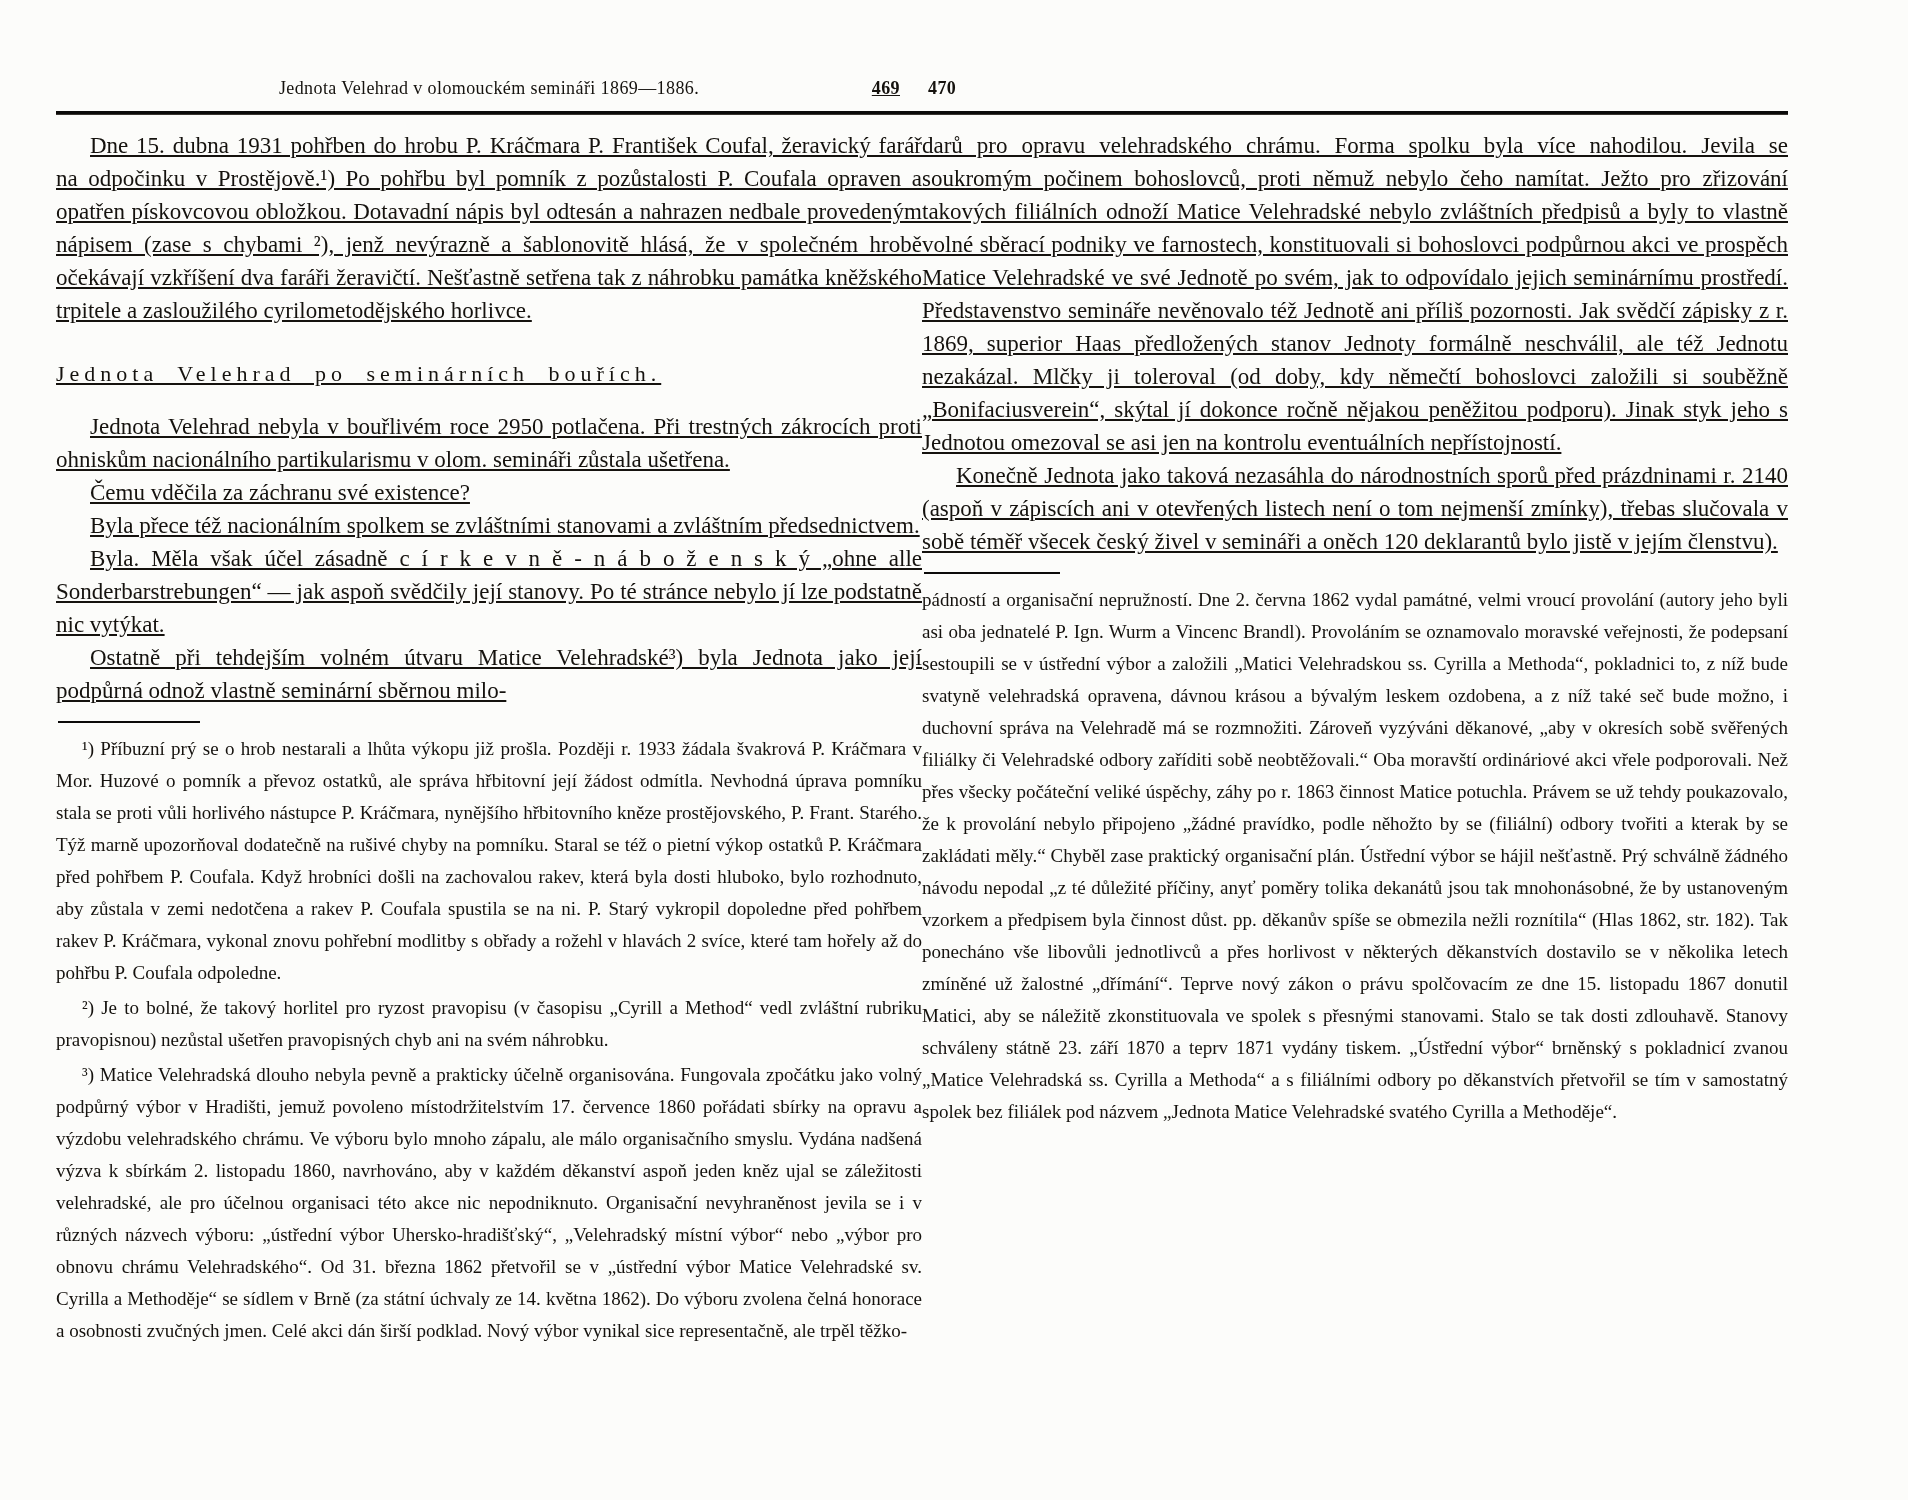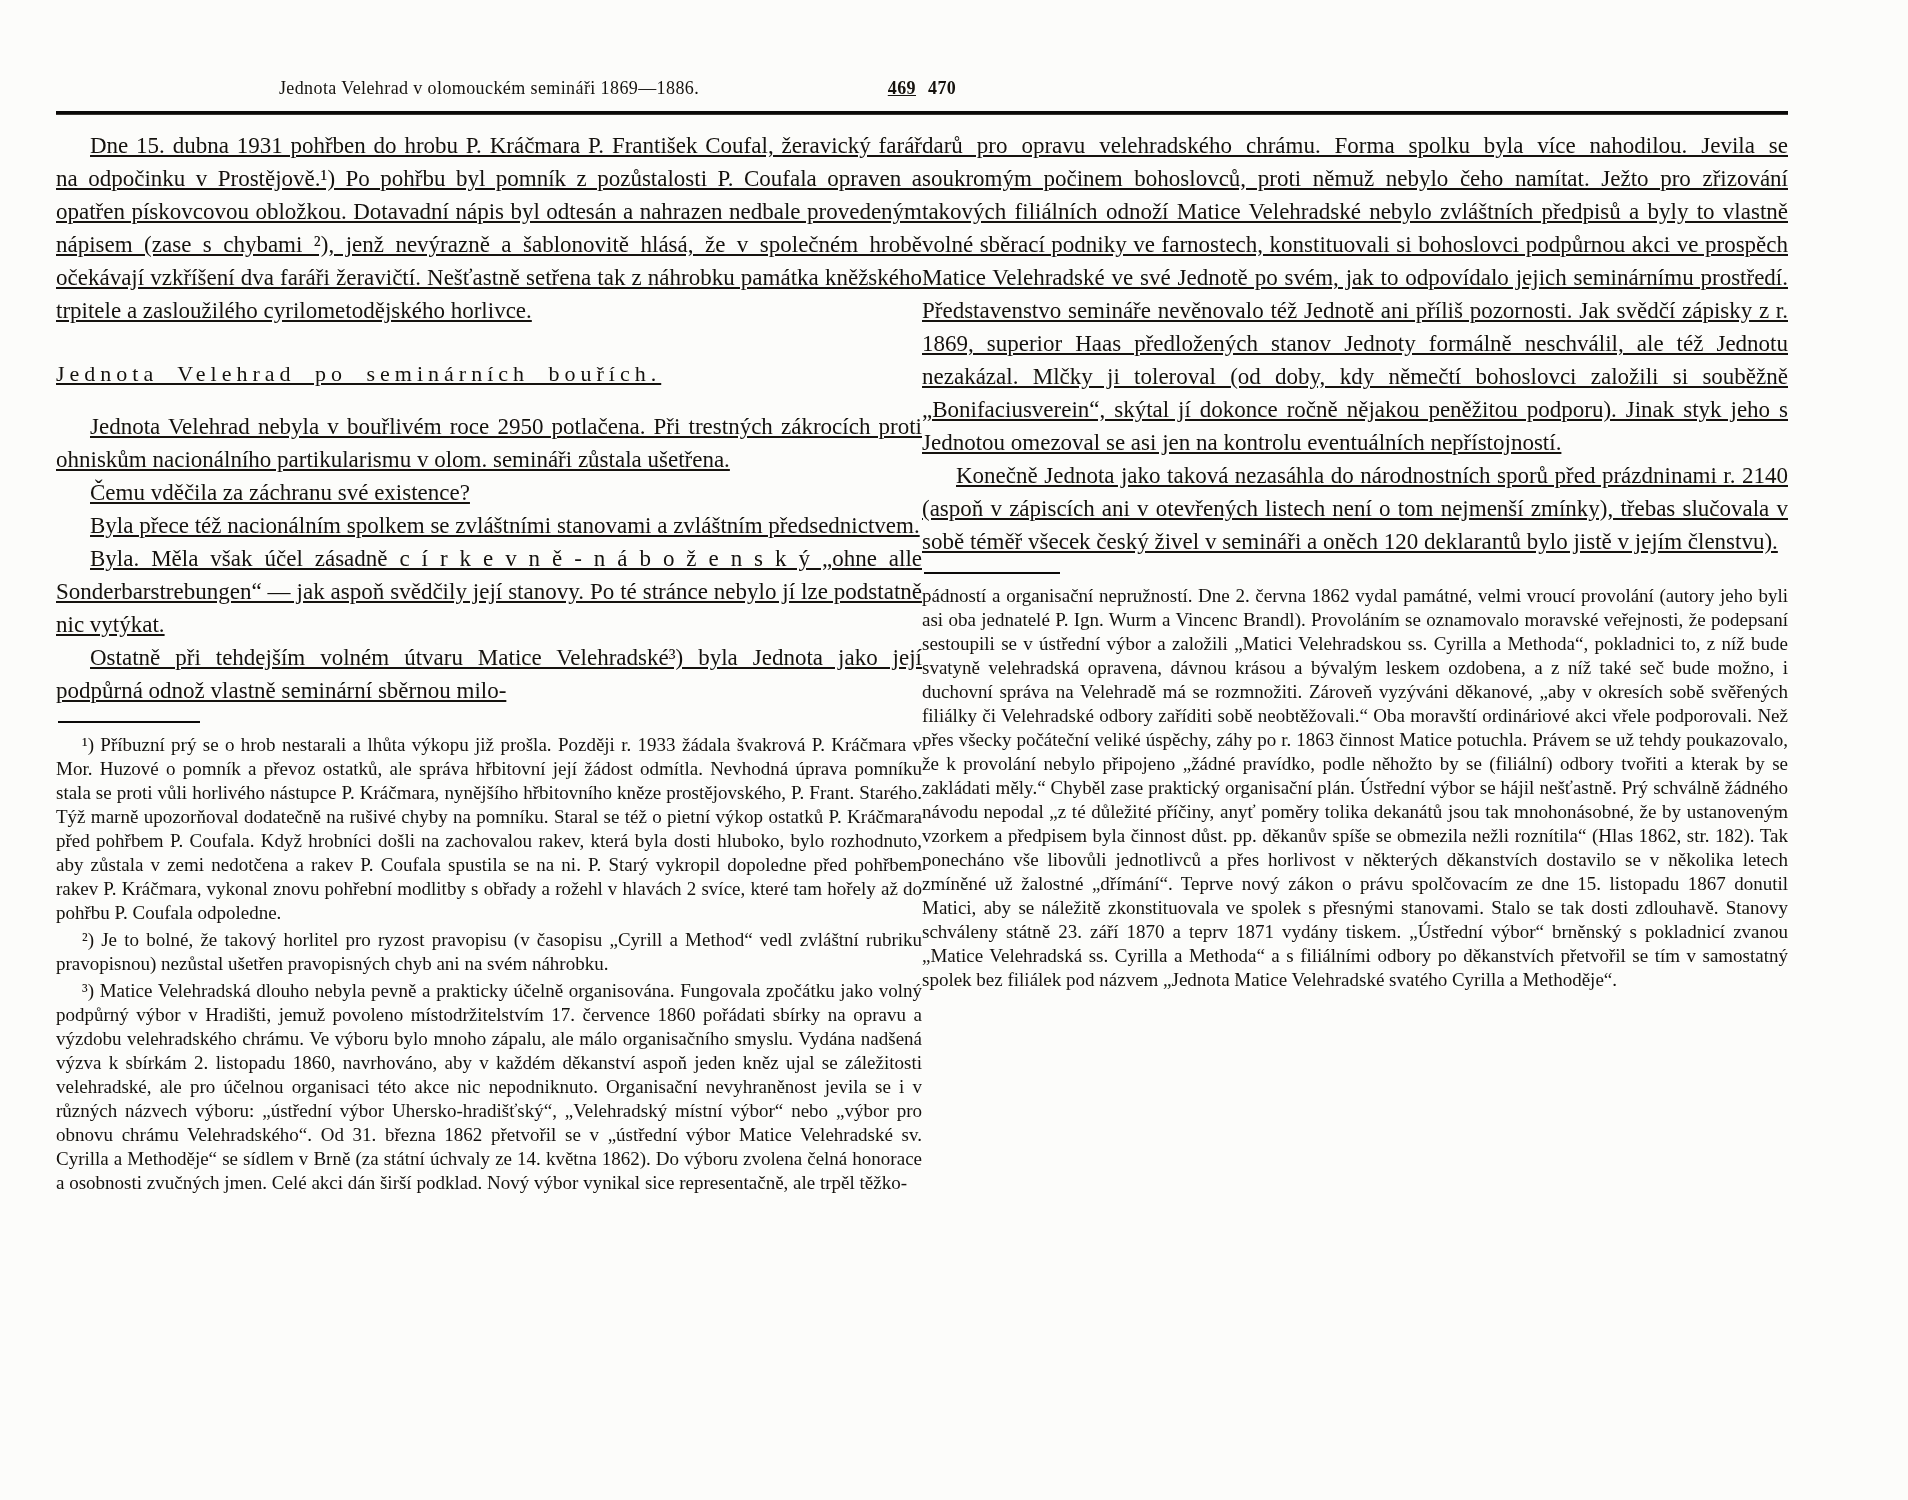--- a/index.html
+++ b/index.html
@@ -22,21 +22,21 @@
     flex: 0 0 auto;
   }
   .page-header {
     position: relative;
     height: 28px;
     font-size: 18px;
     letter-spacing: 0.4px;
   }
   .running-title { text-align: center; }
   .page-number { position: absolute; top: 0; font-weight: bold; }
-  .page-number.at-right { right: 6px; text-decoration: underline; }
+  .page-number.at-right { right: 22px; text-decoration: underline; }
   .page-number.at-left { left: 6px; }
   .header-rule {
     height: 3px;
     background: #0b0a09;
     border-bottom: 1px solid #3a3631;
     margin-top: 5px;
     margin-bottom: 14px;
   }
   .body-text {
     font-size: 23px;
@@ -56,21 +56,21 @@
   }
   .footnote-rule {
     height: 2px;
     background: #0b0a09;
     margin: 14px 0 10px 2px;
   }
   .footnote-rule.w-left  { width: 142px; }
   .footnote-rule.w-right { width: 136px; }
   .footnotes {
     font-size: 19px;
-    line-height: 24px;
+    line-height: 32px;
     text-align: justify;
   }
   .footnotes p { margin: 0 0 3px 0; text-indent: 26px; }
   .footnotes p.no-indent { text-indent: 0; }
 </style>
 </head>
 <body>
 
 <div class="spread">
 

